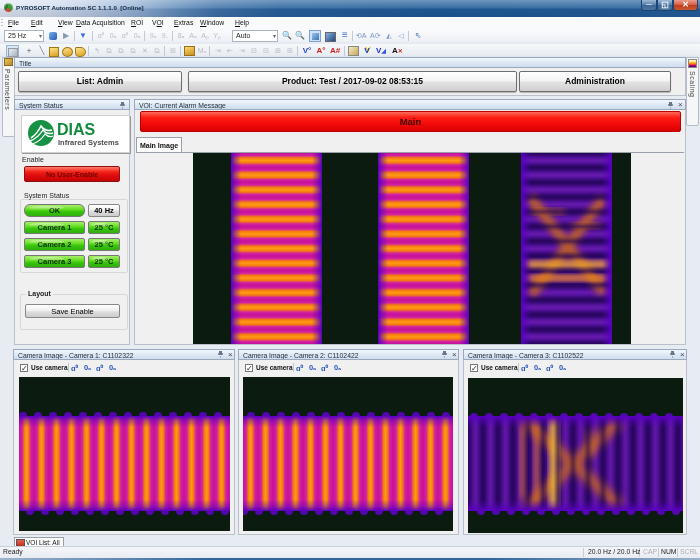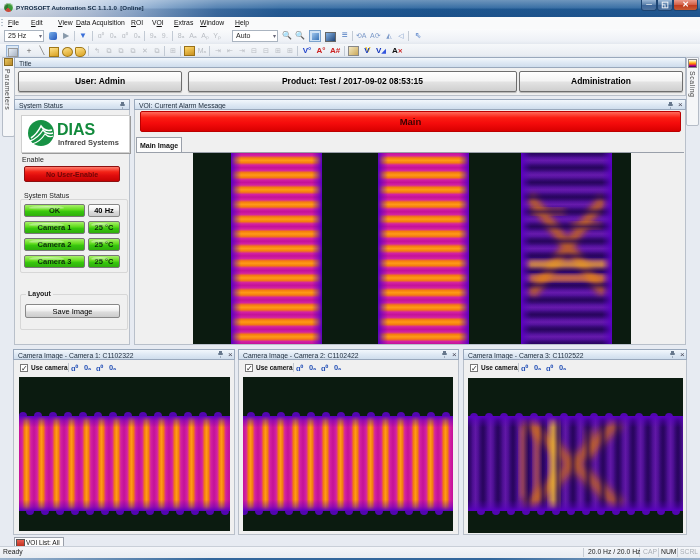--- a/index.html
+++ b/index.html
@@ -176,51 +176,51 @@
 
 <div class="abs vtab" id="ltab"></div>
 <div class="abs" style="left:4px;top:58px;width:9px;height:8px;background:linear-gradient(135deg,#e8c45a,#b98a2c);border:1px solid #8a6a20;box-sizing:border-box;"></div>
 <div class="abs vtext" style="left:4px;top:69px;">Parameters</div>
 <div class="abs vtab" id="rtab"></div>
 <div class="abs" style="left:688px;top:59px;width:9px;height:9px;background:linear-gradient(180deg,#fff 0,#ffd24a 30%,#ff7a00 55%,#c0007a 80%,#30006a 100%);border:1px solid #888;box-sizing:border-box;"></div>
 <div class="abs vtext" style="left:689px;top:71px;">Scaling</div>
 
 <div class="phead" style="left:14px;top:57px;width:672px;height:11px;">Title</div>
 <div class="pbody" style="left:14px;top:68px;width:672px;height:28px;"></div>
-<div class="bigbtn" style="left:18px;top:71px;width:164px;">User: Admin</div>
+<div class="bigbtn" style="left:18px;top:71px;width:164px;">List: Admin</div>
 <div class="bigbtn" style="left:188px;top:71px;width:329px;">Product: Test / 2017-09-02 08:53:15</div>
-<div class="bigbtn" style="left:519px;top:71px;width:164px;">Administration</div>
+<div class="bigbtn" style="left:519px;top:71px;width:152px;">Administration</div>
 
 <div class="phead" style="left:14px;top:99px;width:116px;height:11px;">System Status</div>
 <div class="pin" style="left:121px;top:102px;"></div>
 <div class="pbody" style="left:14px;top:110px;width:116px;height:235px;"></div>
 <div class="abs" id="diasbox"></div>
 <svg class="abs" style="left:27px;top:118px;" width="95" height="30" viewBox="0 0 95 30">
  <circle cx="14" cy="15" r="13" fill="#179245"></circle>
  <path d="M4,20 Q10,16 14,8 Q18,14 25,12" stroke="#fff" stroke-width="1.6" fill="none"></path>
  <path d="M3,23 Q11,20 16,12 Q20,17 26,15" stroke="#fff" stroke-width="1.4" fill="none"></path>
  <path d="M5,26 Q13,24 18,16 Q22,20 26,18" stroke="#fff" stroke-width="1.2" fill="none"></path>
  <text x="30" y="17" font-family="Liberation Sans" font-size="16" font-weight="bold" fill="#128a3c">DIAS</text>
  <text x="31" y="27" font-family="Liberation Sans" font-size="7.5" font-weight="bold" fill="#4a4a4a">Infrared Systems</text>
 </svg>
 <div class="lab" style="left:22px;top:156px;">Enable</div>
 <div id="redbtn">No User-Enable</div>
 <div class="group" style="left:20px;top:199px;width:106px;height:72px;"></div>
 <div class="lab" style="left:22px;top:192px;background:#f0f0f0;padding:0 2px;">System Status</div>
-<div class="gbtn" style="left:24px;top:204px;width:61px;">OK<i></i></div>
+<div class="gbtn" style="left:24px;top:204px;width:61px;border-radius:6px;">OK<i></i></div>
 <div class="wbtn" style="left:88px;top:204px;width:32px;">40 Hz</div>
 <div class="gbtn" style="left:24px;top:221px;width:61px;">Camera 1<i></i></div>
 <div class="gbtn" style="left:88px;top:221px;width:32px;">25 °C<i></i></div>
 <div class="gbtn" style="left:24px;top:238px;width:61px;">Camera 2<i></i></div>
 <div class="gbtn" style="left:88px;top:238px;width:32px;">25 °C<i></i></div>
 <div class="gbtn" style="left:24px;top:255px;width:61px;">Camera 3<i></i></div>
 <div class="gbtn" style="left:88px;top:255px;width:32px;">25 °C<i></i></div>
 <div class="group" style="left:20px;top:294px;width:106px;height:34px;"></div>
 <div class="lab" style="left:26px;top:290px;background:#f0f0f0;padding:0 2px;font-weight:bold;">Layout</div>
-<div class="wbtn" style="left:25px;top:304px;width:95px;height:14px;font-weight:normal;line-height:13px;">Save Image</div>
+<div class="wbtn" style="left:25px;top:304px;width:95px;height:14px;font-weight:normal;line-height:13px;">Save Enable</div>
 
 <div class="phead" style="left:134px;top:99px;width:552px;height:11px;">VOI: Current Alarm Message</div>
 <div class="pin" style="left:669px;top:102px;"></div>
 <div class="pin px" style="left:678px;top:101px;">×</div>
 <div class="pbody" style="left:134px;top:110px;width:552px;height:235px;"></div>
 <div id="errband" class="abs">Main</div>
 <div class="tab" style="left:136px;top:137px;width:46px;height:16px;line-height:15px;">Main Image</div>
 <div class="abs" style="left:136px;top:152px;width:548px;height:1px;background:#9aa0aa;"></div>
 
 <svg class="abs" style="left:193px;top:153px;" width="438" height="191" viewBox="0 0 438 191">

